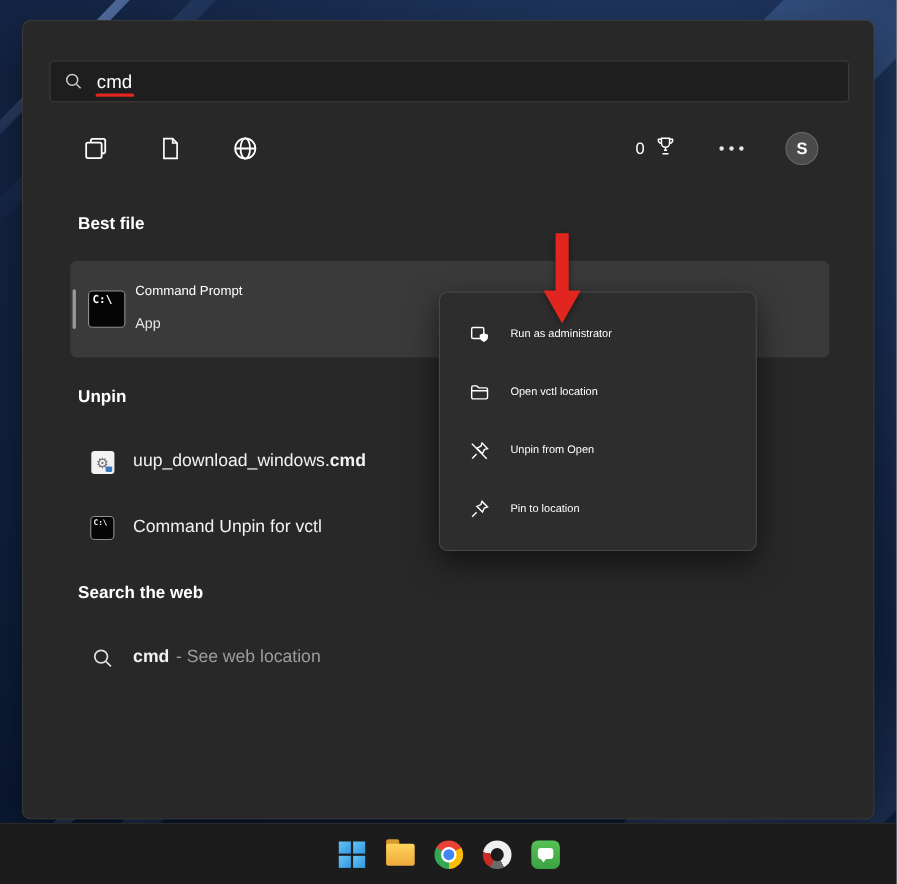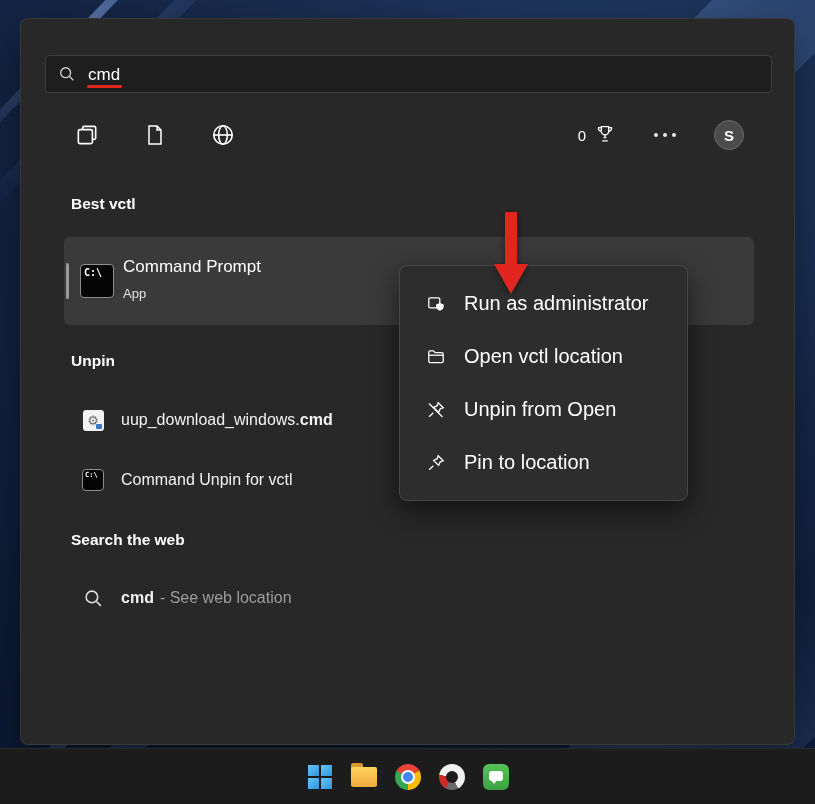--- a/index.html
+++ b/index.html
@@ -48,21 +48,21 @@
   .h-web{top:512px;}
 
   
   .best-card{position:absolute;left:43px;top:218px;width:690px;height:88px;background:var(--card);
              border-radius:6px;cursor:pointer;}
   .sel-bar{position:absolute;left:2px;top:26px;width:3px;height:36px;border-radius:2px;background:#9a9a9a;}
   .cmd-icon{background:#050505;border:1px solid #8f8f8f;border-radius:4px;color:#fff;
             font-family:"DejaVu Sans Mono",monospace;font-weight:700;overflow:hidden;}
   .cmd-icon .glyph{display:block;font-size:10px;line-height:1;padding:3px 0 0 3px;}
   .best-card .cmd-icon{position:absolute;left:16px;top:27px;width:34px;height:34px;}
-  .bm-title{position:absolute;left:59px;top:20px;color:#fff;font-size:17px;}
+  .bm-title{position:absolute;left:59px;top:20px;color:#fff;font-size:12px;}
   .bm-sub{position:absolute;left:59px;top:49px;color:#e5e5e5;font-size:13px;}
 
   
   .row{position:absolute;left:43px;width:690px;height:48px;display:flex;align-items:center;
        padding-left:17px;border-radius:6px;cursor:pointer;color:#f2f2f2;font-size:16px;}
   .row .ric{width:24px;height:24px;margin-right:16px;flex:0 0 auto;display:flex;align-items:center;justify-content:center;}
   .row-app1{top:377px;}
   .row-app2{top:437px;}
   .row-web{top:555px;}
   .bold{font-weight:700;}
@@ -72,21 +72,21 @@
   .file-icon::after{content:"";position:absolute;right:2px;bottom:2px;width:6px;height:5px;background:#3b78c4;border-radius:1px;}
   .row .cmd-icon{width:22px;height:22px;}
   .row .cmd-icon .glyph{font-size:7px;padding:2px 0 0 2px;}
 
   
   .context-menu{position:absolute;left:399px;top:265px;width:289px;height:236px;background:var(--menu);
                 border:1px solid #484848;border-radius:8px;box-shadow:0 10px 28px rgba(0,0,0,.55);
                 padding:11px 5px;z-index:5;}
   .cm-item{display:flex;align-items:center;height:53px;padding:0 12px 0 21px;gap:18px;border-radius:4px;cursor:pointer;}
   .cm-item .micon{width:20px;height:20px;flex:0 0 auto;display:flex;}
-  .cm-item .mlabel{color:#fff;font-size:20px;}
+  .cm-item .mlabel{color:#fff;font-size:10px;}
 
   
   .red-arrow{position:absolute;left:0;top:0;z-index:6;pointer-events:none;filter:drop-shadow(0 2px 3px rgba(0,0,0,.45));}
   .arrow-shaft{position:absolute;left:505px;top:212px;width:12px;height:54px;background:var(--accent-red);}
   .arrow-head{position:absolute;left:494px;top:264px;width:0;height:0;
               border-left:17px solid transparent;border-right:17px solid transparent;border-top:30px solid var(--accent-red);}
 
   
   .taskbar{position:absolute;left:0;top:748px;width:815px;height:56px;background:var(--taskbar);
            border-top:1px solid rgba(255,255,255,.06);}
@@ -172,21 +172,21 @@
             <i></i>
             <i></i>
             <i></i>
           </span>
         <span class="avatar">
           <span>S</span>
         </span>
       </div>
     </div>
 
-    <div class="sec-h h-best">Best vctl</div>
+    <div class="sec-h h-best">Best file</div>
 
     <div class="best-card">
       <span class="sel-bar"></span>
       <span class="cmd-icon">
         <span class="glyph">C:\</span>
       </span>
       <span class="bm-title">Command Prompt</span>
       <span class="bm-sub">App</span>
     </div>
 

